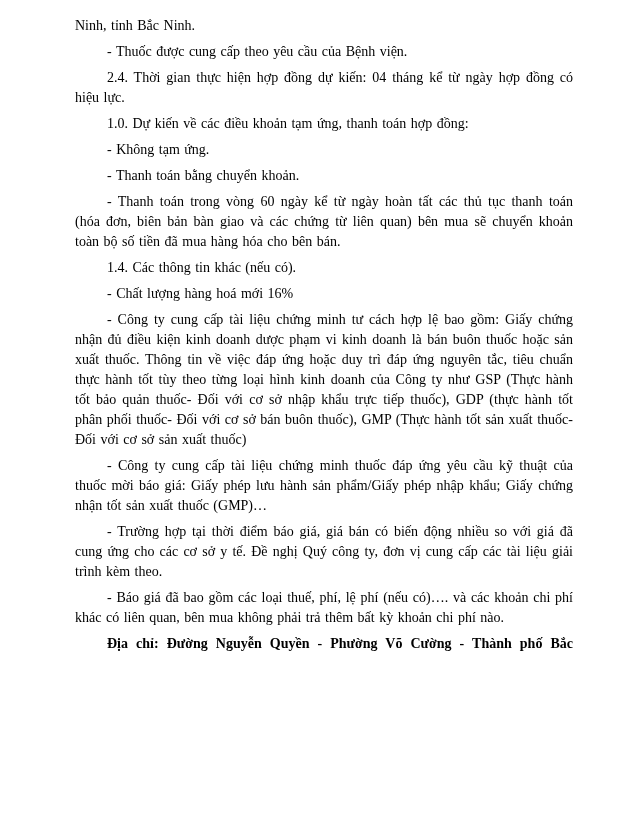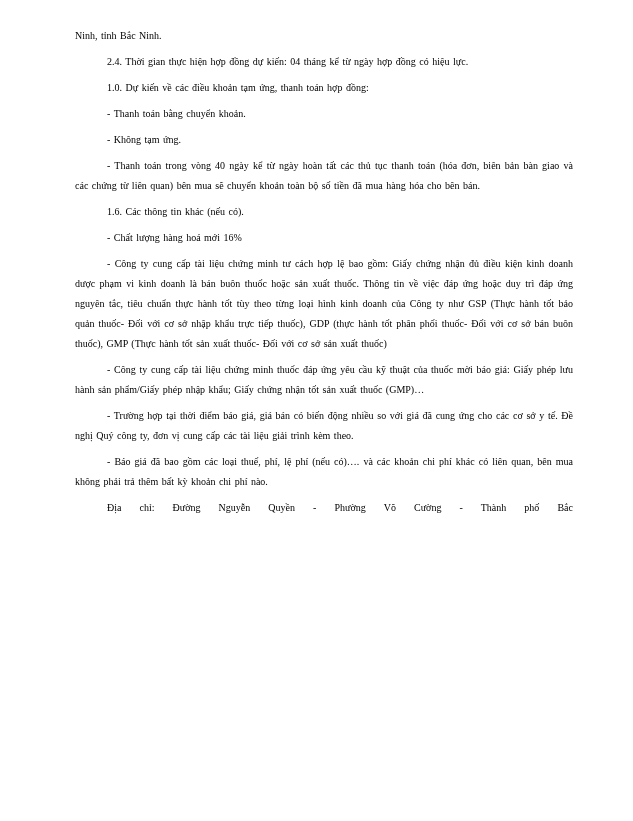--- a/index.html
+++ b/index.html
@@ -6,53 +6,55 @@
     margin: 0;
     padding: 0;
     background: #ffffff;
   }
   .page {
     position: relative;
     box-sizing: border-box;
     width: 633px;
     height: 821px;
     background: #ffffff;
-    padding: 26px 60px 10px 75px;
+    padding: 16px 60px 10px 75px;
     overflow: hidden;
     font-family: "Liberation Serif", "DejaVu Serif", serif;
-    font-size: 10px;
+    font-size: 14px;
     line-height: 20px;
     color: #000000;
   }
   .page p {
     margin: 0 0 6px 0;
     text-align: justify;
     text-indent: 32px;
     word-spacing: 1px;
   }
   .page p.no-indent {
     text-indent: 0;
   }
   .page p.heading {
     font-weight: bold;
   }
   .page p.stretch-last {
     text-align-last: justify;
+    font-weight: bold;
   }
 </style>
 </head>
 <body>
 
 <div class="page">
   <p class="no-indent">Ninh, tỉnh Bắc Ninh.</p>
+  <p>- Thuốc được cung cấp theo yêu cầu của Bệnh viện.</p>
   <p>2.4. Thời gian thực hiện hợp đồng dự kiến: 04 tháng kể từ ngày hợp đồng có hiệu lực.</p>
   <p>1.0. Dự kiến về các điều khoản tạm ứng, thanh toán hợp đồng:</p>
+  <p>- Không tạm ứng.</p>
   <p>- Thanh toán bằng chuyển khoản.</p>
-  <p>- Không tạm ứng.</p>
-  <p>- Thanh toán trong vòng 40 ngày kể từ ngày hoàn tất các thủ tục thanh toán (hóa đơn, biên bản bàn giao và các chứng từ liên quan) bên mua sẽ chuyển khoản toàn bộ số tiền đã mua hàng hóa cho bên bán.</p>
-  <p>1.6. Các thông tin khác (nếu có).</p>
+  <p>- Thanh toán trong vòng 60 ngày kể từ ngày hoàn tất các thủ tục thanh toán (hóa đơn, biên bản bàn giao và các chứng từ liên quan) bên mua sẽ chuyển khoản toàn bộ số tiền đã mua hàng hóa cho bên bán.</p>
+  <p>1.4. Các thông tin khác (nếu có).</p>
   <p>- Chất lượng hàng hoá mới 16%</p>
   <p>- Công ty cung cấp tài liệu chứng minh tư cách hợp lệ bao gồm: Giấy chứng nhận đủ điều kiện kinh doanh dược phạm vi kinh doanh là bán buôn thuốc hoặc sản xuất thuốc. Thông tin về việc đáp ứng hoặc duy trì đáp ứng nguyên tắc, tiêu chuẩn thực hành tốt tùy theo từng loại hình kinh doanh của Công ty như GSP (Thực hành tốt bảo quản thuốc- Đối với cơ sở nhập khẩu trực tiếp thuốc), GDP (thực hành tốt phân phối thuốc- Đối với cơ sở bán buôn thuốc), GMP (Thực hành tốt sản xuất thuốc- Đối với cơ sở sản xuất thuốc)</p>
   <p>- Công ty cung cấp tài liệu chứng minh thuốc đáp ứng yêu cầu kỹ thuật của thuốc mời báo giá: Giấy phép lưu hành sản phẩm/Giấy phép nhập khẩu; Giấy chứng nhận tốt sản xuất thuốc (GMP)…</p>
   <p>- Trường hợp tại thời điểm báo giá, giá bán có biến động nhiều so với giá đã cung ứng cho các cơ sở y tế. Đề nghị Quý công ty, đơn vị cung cấp các tài liệu giải trình kèm theo.</p>
   <p>- Báo giá đã bao gồm các loại thuế, phí, lệ phí (nếu có)…. và các khoản chi phí khác có liên quan, bên mua không phải trả thêm bất kỳ khoản chi phí nào.</p>
   <p class="stretch-last">Địa chỉ: Đường Nguyễn Quyền - Phường Võ Cường - Thành phố Bắc</p>
 </div>
 
 </body></html>

